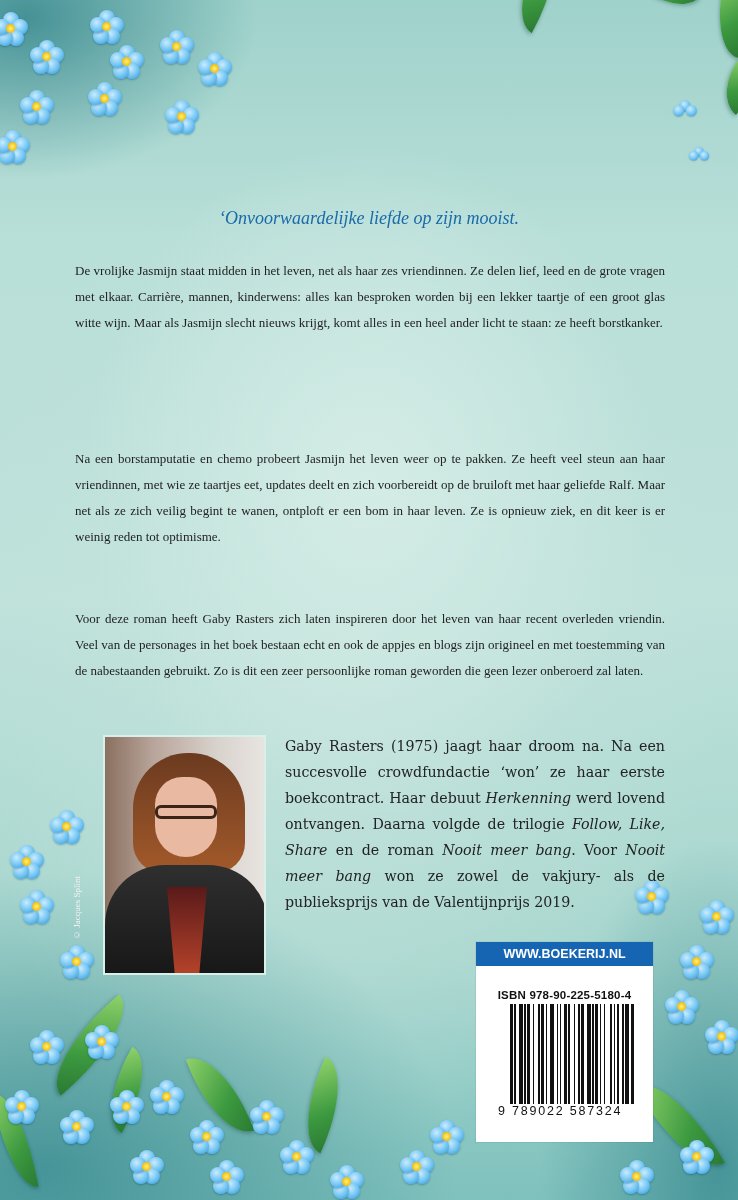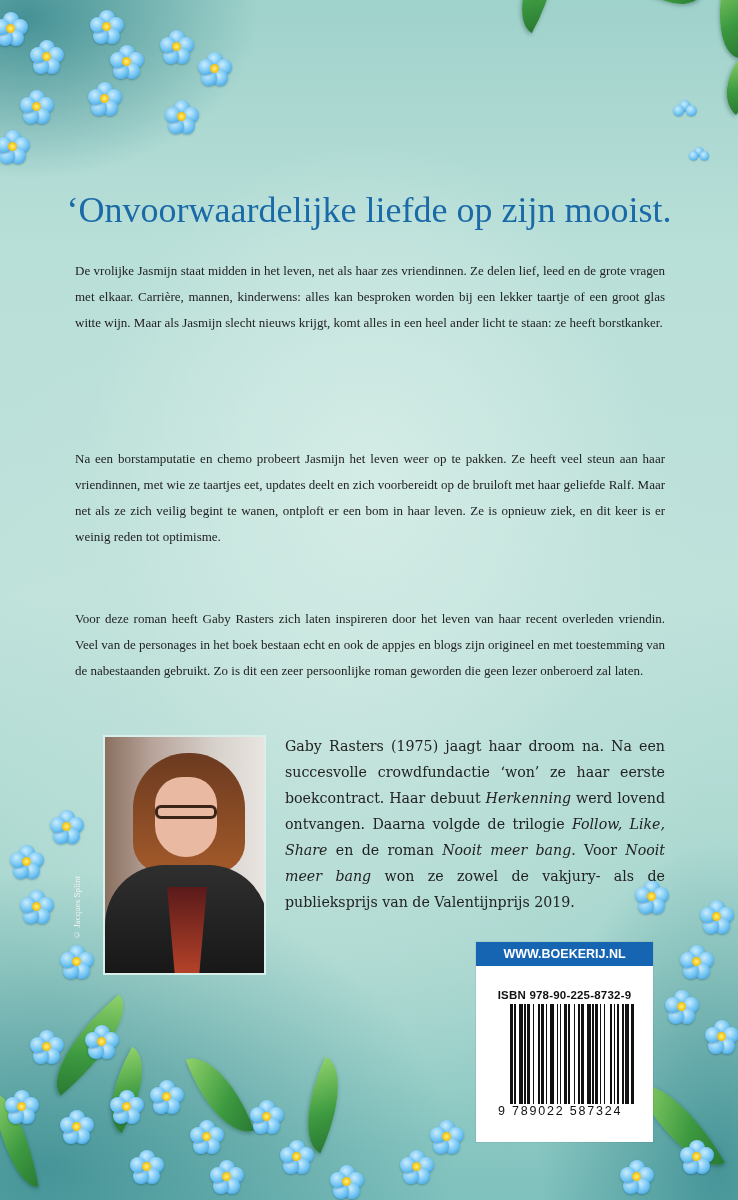--- a/index.html
+++ b/index.html
@@ -44,23 +44,24 @@
     position:absolute; left:0; bottom:0; width:460px; height:330px;
     background: radial-gradient(ellipse at 10% 90%, rgba(20,110,120,.55) 0%, rgba(20,110,120,0) 70%);
   }
   .shade-br {
     position:absolute; right:0; bottom:0; width:200px; height:360px;
     background: radial-gradient(ellipse at 90% 90%, rgba(20,110,120,.55) 0%, rgba(20,110,120,0) 70%);
   }
 
   
   .quote {
-    position:absolute; left:0; right:0; top:192px; text-align:center;
-    font-family:"Liberation Serif", serif; font-size:36px; line-height:36px;
+    position:absolute; left:0; right:0; top:200px; text-align:center;
+    font-family:"Liberation Serif", serif; font-size:18px; line-height:36px;
     color:#1a6aa8;
+    font-style:italic;
   }
   .quote .author { color:#1a1a1a; }
 
   .body-text {
     position:absolute; left:75px; width:590px;
     font-family:"Liberation Serif", serif; font-size:13px; line-height:26px;
     color:#222; text-align:justify;
   }
   .p1 { top:258px; }
   .p2 { top:446px; }
@@ -472,21 +473,21 @@
     <div class="glasses"></div>
   </div>
   <div class="credit">© Jacques Splint</div>
 
   <div class="bio">
     <b>Gaby Rasters</b><span> (1975) jaagt haar droom na. Na een succesvolle crowdfundactie ‘won’ ze haar eerste boekcontract. Haar debuut </span><i>Herkenning</i><span> werd lovend ontvangen. Daarna volgde de trilogie </span><i>Follow, Like, Share</i><span> en de roman </span><i>Nooit meer bang</i><span>. Voor </span><i>Nooit meer bang</i><span> won ze zowel de vakjury- als de publieksprijs van de Valentijnprijs 2019.</span>
   </div>
 
   <div class="barcode-box">
     <div class="bc-header">WWW.BOEKERIJ.NL</div>
-    <div class="bc-isbn">ISBN 978-90-225-8732-9</div>
+    <div class="bc-isbn">ISBN 978-90-225-5180-4</div>
     <div class="bars" id="bars">
         <span style="width: 2.85057px;"></span>
         <span style="width: 1.42529px; background: transparent;"></span>
         <span style="width: 1.42529px;"></span>
         <span style="width: 2.85057px; background: transparent;"></span>
         <span style="width: 4.27586px;"></span>
         <span style="width: 1.42529px; background: transparent;"></span>
         <span style="width: 1.42529px;"></span>
         <span style="width: 1.42529px; background: transparent;"></span>
         <span style="width: 2.85057px;"></span>

